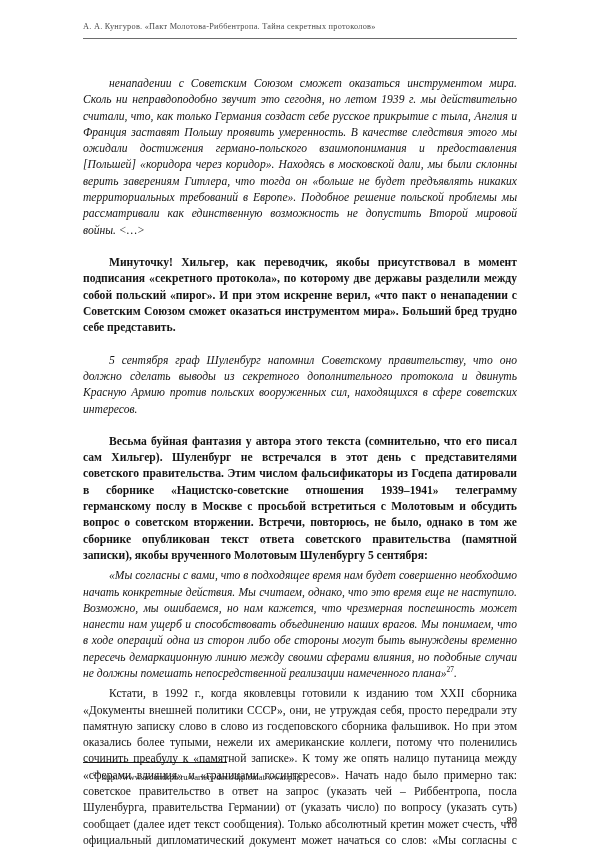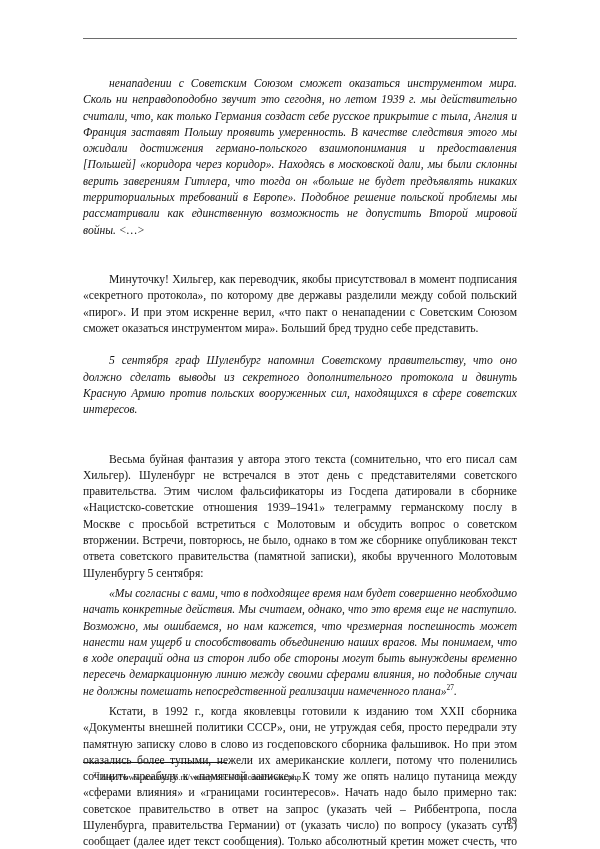--- a/index.html
+++ b/index.html
@@ -50,21 +50,22 @@
     line-height: 16.3px;
     text-align: justify;
     text-indent: 26px;
     text-justify: inter-word;
     hyphens: none;
   }
   p.italic {
     font-style: italic;
   }
   p.spaced-before {
-    margin-top: 33px;
+    margin-top: 16px;
+    font-weight: bold;
   }
   p.quote-block {
     font-style: italic;
     margin-top: 16.2px;
   }
   p.tight {
     margin-top: 4px;
   }
   sup.fn {
     font-size: 7.4px;
@@ -104,20 +105,21 @@
     font-size: 10.6px;
     color: #1c1c1c;
     text-align: right;
   }
 </style>
 </head>
 <body>
 
 <div class="page">
 
+  <div class="running-head">А. А. Кунгуров. «Пакт Молотова-Риббентропа. Тайна секретных протоколов»</div>
 
   <div class="head-rule"></div>
 
   <div class="body-text">
 
     <p class="italic tight">ненападении с Советским Союзом сможет оказаться инструментом мира. Сколь ни неправдоподобно звучит это сегодня, но летом 1939 г. мы действительно считали, что, как только Германия создаст себе русское прикрытие с тыла, Англия и Франция заставят Польшу проявить умеренность. В качестве следствия этого мы ожидали достижения германо-польского взаимопонимания и предоставления [Польшей] «коридора через коридор». Находясь в московской дали, мы были склонны верить заверениям Гитлера, что тогда он «больше не будет предъявлять никаких территориальных требований в Европе». Подобное решение польской проблемы мы рассматривали как единственную возможность не допустить Второй мировой войны. &lt;…&gt;</p>
 
     <p class="spaced-before">Минуточку! Хильгер, как переводчик, якобы присутствовал в момент подписания «секретного протокола», по которому две державы разделили между собой польский «пирог». И при этом искренне верил, «что пакт о ненападении с Советским Союзом сможет оказаться инструментом мира». Больший бред трудно себе представить.</p>
 
     <p class="quote-block">5 сентября граф Шуленбург напомнил Советскому правительству, что оно должно сделать выводы из секретного дополнительного протокола и двинуть Красную Армию против польских вооруженных сил, находящихся в сфере советских интересов.</p>

